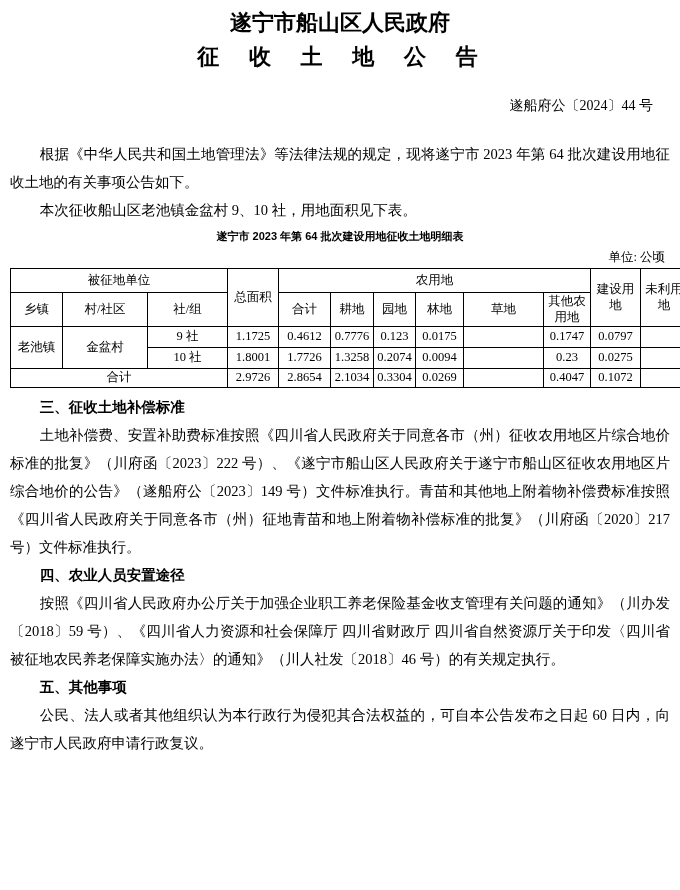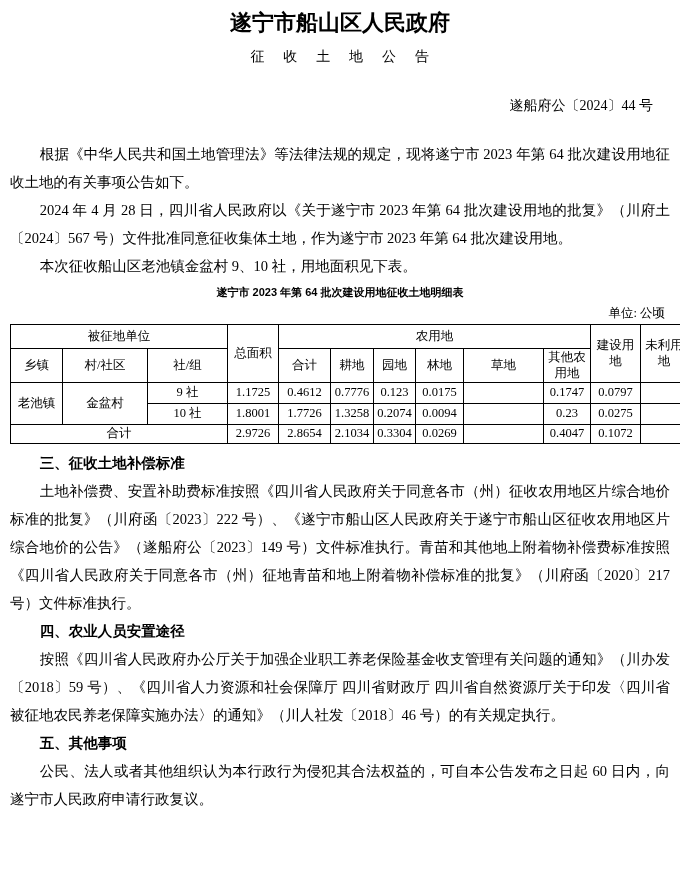--- a/index.html
+++ b/index.html
@@ -20,22 +20,22 @@
   }
   .org-title {
     text-align: center;
     font-size: 22px;
     font-weight: bold;
     line-height: 34px;
     padding-right: 10px;
   }
   .notice-title {
     text-align: center;
-    font-size: 14px;
-    font-weight: normal;
+    font-size: 22px;
+    font-weight: bold;
     letter-spacing: 0.55em;
     line-height: 34px;
     padding-right: 3px;
   }
   .doc-no {
     text-align: right;
     font-size: 14px;
     line-height: 20px;
     margin-top: 22px;
     padding-right: 27px;
@@ -98,21 +98,20 @@
 <body>
 
 <div class="page">
 
   <div class="org-title">遂宁市船山区人民政府</div>
   <div class="notice-title">征 收 土 地 公 告</div>
   <div class="doc-no">遂船府公〔2024〕44 号</div>
 
   <p class="para first-para">根据《中华人民共和国土地管理法》等法律法规的规定，现将遂宁市 2023 年第 64 批次建设用地征收土地的有关事项公告如下。</p>
 
-  <p class="para">2024 年 4 月 28 日，四川省人民政府以《关于遂宁市 2023 年第 64 批次建设用地的批复》（川府土〔2024〕567 号）文件批准同意征收集体土地，作为遂宁市 2023 年第 64 批次建设用地。</p>
 
   <p class="para">本次征收船山区老池镇金盆村 9、10 社，用地面积见下表。</p>
 
   <div class="table-title">遂宁市 2023 年第 64 批次建设用地征收土地明细表</div>
   <div class="unit-note">单位: 公顷</div>
 
   <table class="land-table">
     <colgroup>
       <col style="width:52px">
         <col style="width:85px">

